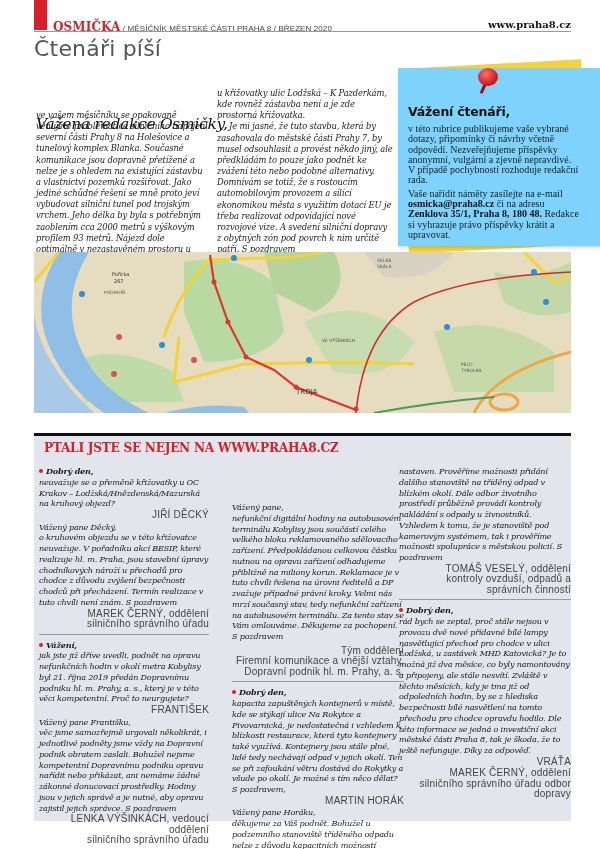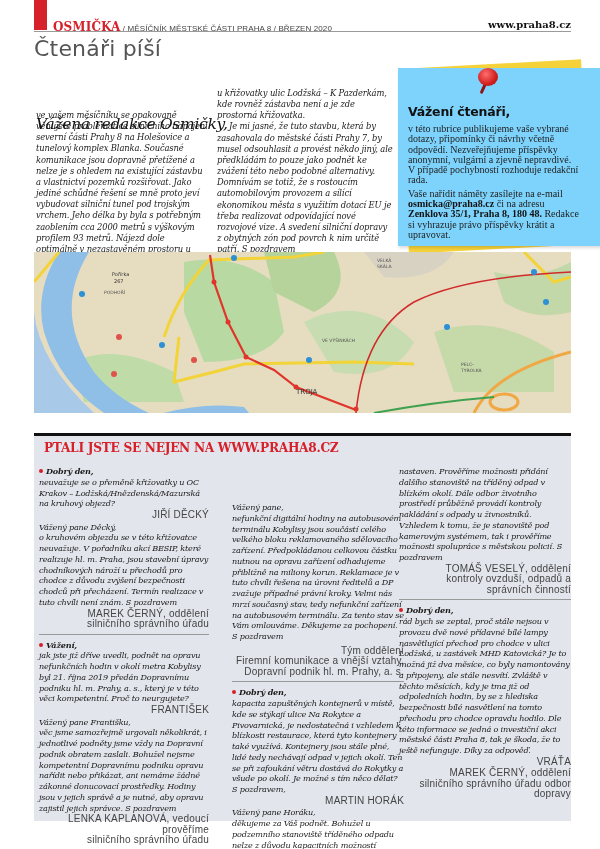--- a/index.html
+++ b/index.html
@@ -170,21 +170,21 @@
 o kruhovém objezdu se v této křižovatce neuvažuje. V pořadníku akcí BESIP, které realizuje hl. m. Praha, jsou stavební úpravy chodníkových nároží u přechodů pro chodce z důvodu zvýšení bezpečnosti chodců při přecházení. Termín realizace v tuto chvíli není znám. S pozdravem</p>
     <div class="sig"><span>MAREK ČERNÝ, oddělení</span><br><span>silničního správního úřadu</span></div>
   </div>
   <div class="sep"></div>
   <div>
     <p><span class="bullet"></span><span class="greet">Vážení,</span></p>
     <p>jak jste již dříve uvedli, podnět na opravu nefunkčních hodin v okolí metra Kobylisy byl 21. října 2019 předán Dopravnímu podniku hl. m. Prahy, a. s., který je v této věci kompetentní. Proč to neurgujete?</p>
     <div class="sig">FRANTIŠEK</div>
     <p style="white-space:pre-line">Vážený pane Františku,
 věc jsme samozřejmě urgovali několikrát, i jednotlivé podněty jsme vždy na Dopravní podnik obratem zaslali. Bohužel nejsme kompetentní Dopravnímu podniku opravu nařídit nebo přikázat, ani nemáme žádné zákonné donucovací prostředky. Hodiny jsou v jejich správě a je nutné, aby opravu zajistil jejich správce. S pozdravem</p>
-    <div class="sig"><span>LENKA KAPLANOVÁ, vedoucí prověříme</span><br><span>silničního správního úřadu</span></div>
+    <div class="sig"><span>LENKA VÝŠINKÁCH, vedoucí oddělení</span><br><span>silničního správního úřadu</span></div>
   </div>
 </div>
 
 <div class="qcol qa2">
   <div>
     <p style="white-space:pre-line">Vážený pane,
 nefunkční digitální hodiny na autobusovém terminálu Kobylisy jsou součástí celého velkého bloku reklamovaného sdělovacího zařízení. Předpokládanou celkovou částku nutnou na opravu zařízení odhadujeme přibližně na miliony korun. Reklamace je v tuto chvíli řešena na úrovni ředitelů a DP zvažuje případné právní kroky. Velmi nás mrzí současný stav, tedy nefunkční zařízení na autobusovém terminálu. Za tento stav se Vám omlouváme. Děkujeme za pochopení. S pozdravem</p>
     <div class="sig" style="margin-top:4px"><span>Tým oddělení</span><br><span>Firemní komunikace a vnější vztahy,</span><br><span>Dopravní podnik hl. m. Prahy, a. s.</span></div>
   </div>
   <div class="sep"></div>

